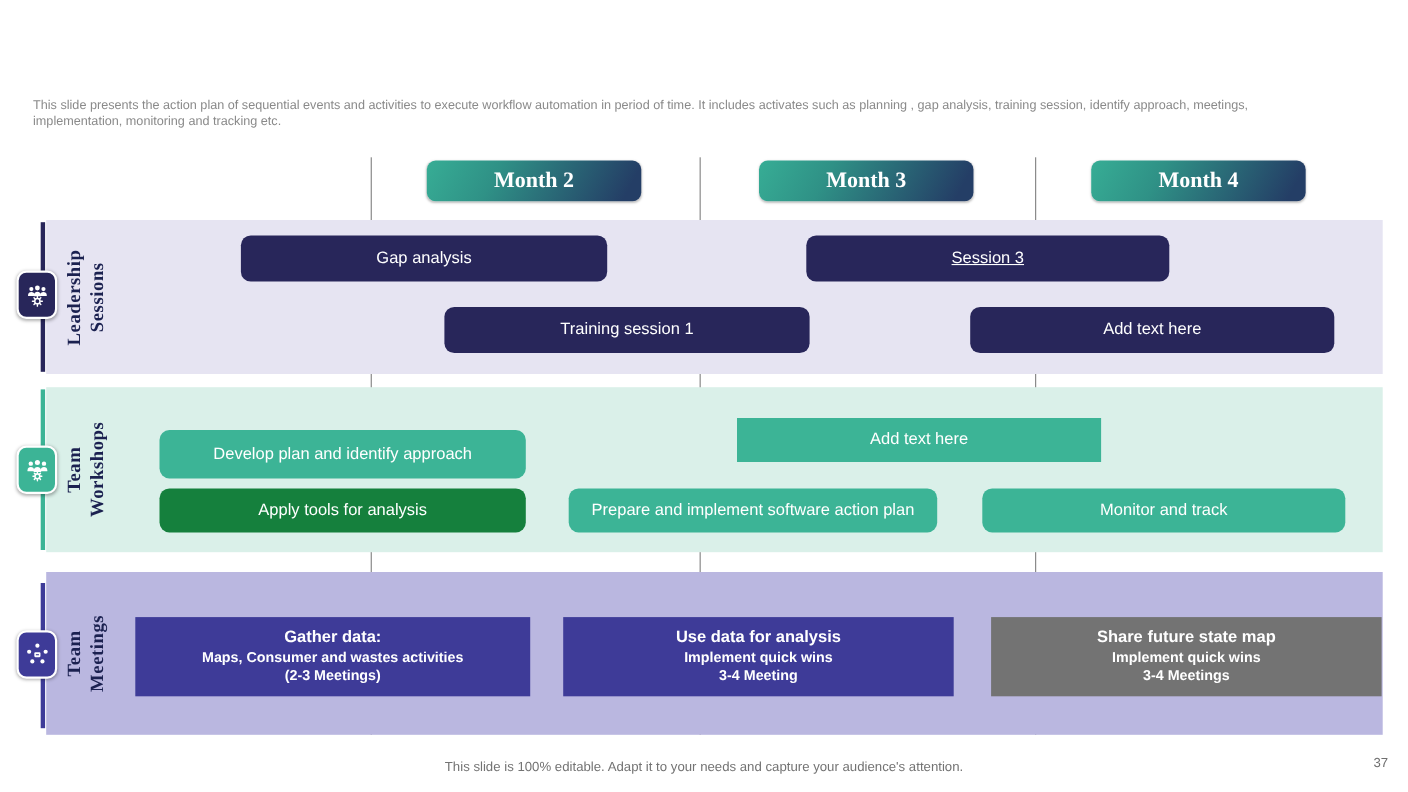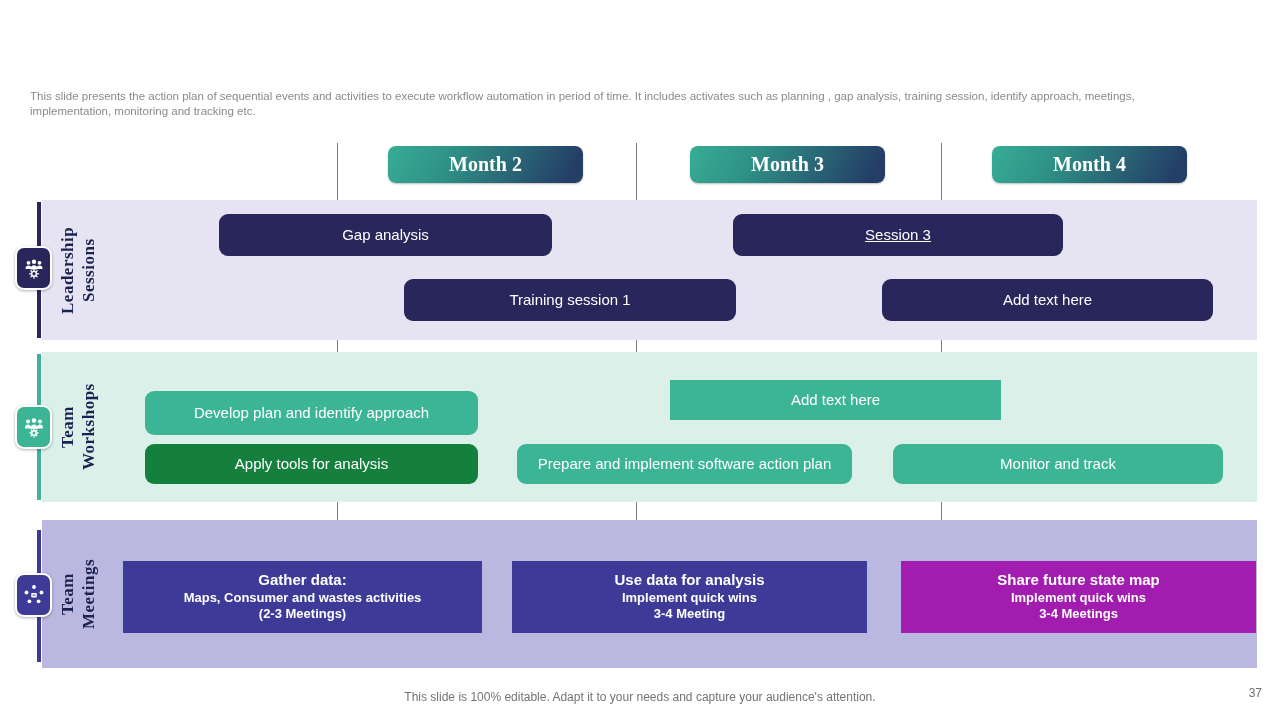--- a/index.html
+++ b/index.html
@@ -128,18 +128,18 @@
     <div class="bar" style="left: 123px; top: 561px; width: 359px; height: 72px; background: rgb(62, 59, 152); border-radius: 0px;">
       <div class="bar-title">Gather data:</div>
       <div class="bar-line">Maps, Consumer and wastes activities</div>
       <div class="bar-line">(2-3 Meetings)</div>
     </div>
     <div class="bar" style="left: 512px; top: 561px; width: 355px; height: 72px; background: rgb(62, 59, 152); border-radius: 0px;">
       <div class="bar-title">Use data for analysis</div>
       <div class="bar-line">Implement quick wins</div>
       <div class="bar-line">3-4 Meeting</div>
     </div>
-    <div class="bar" style="left: 901px; top: 561px; width: 355px; height: 72px; background: #a21caf; border-radius: 0px;">
+    <div class="bar" style="left: 901px; top: 561px; width: 355px; height: 72px; background: #737373; border-radius: 0px;">
       <div class="bar-title">Share future state map</div>
       <div class="bar-line">Implement quick wins</div>
       <div class="bar-line">3-4 Meetings</div>
     </div>
   </div>
 
 </body></html>

